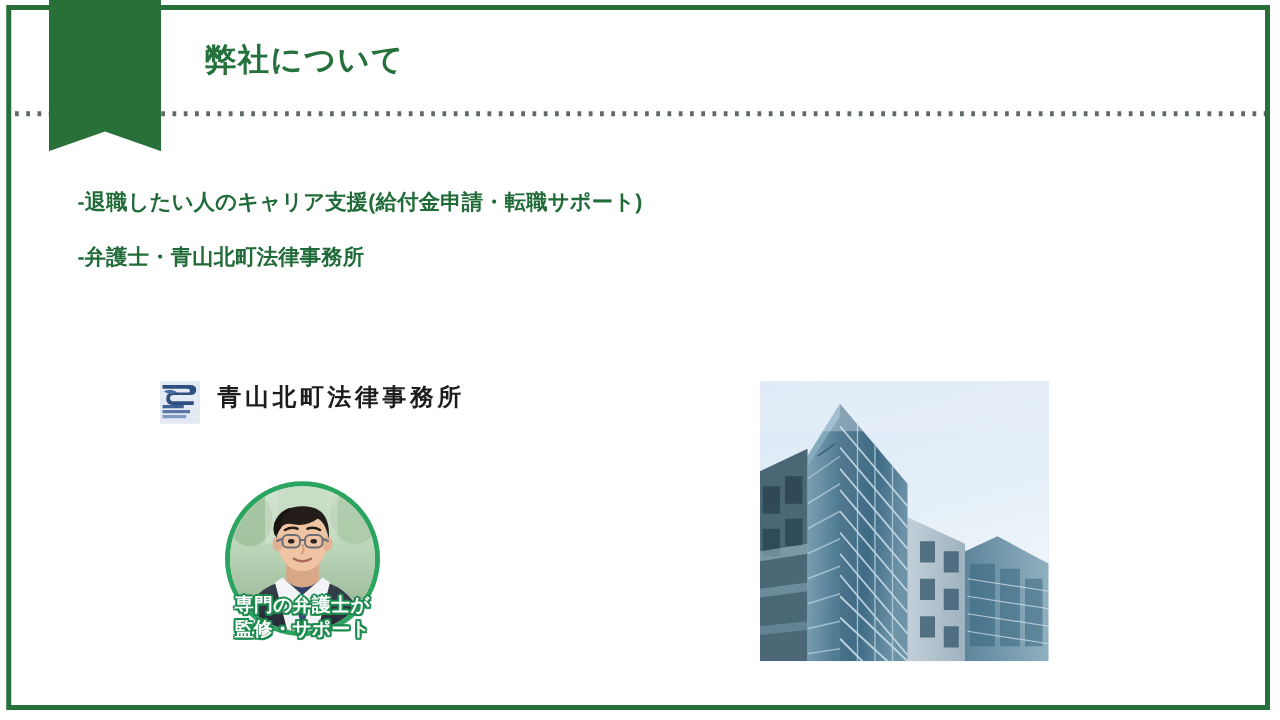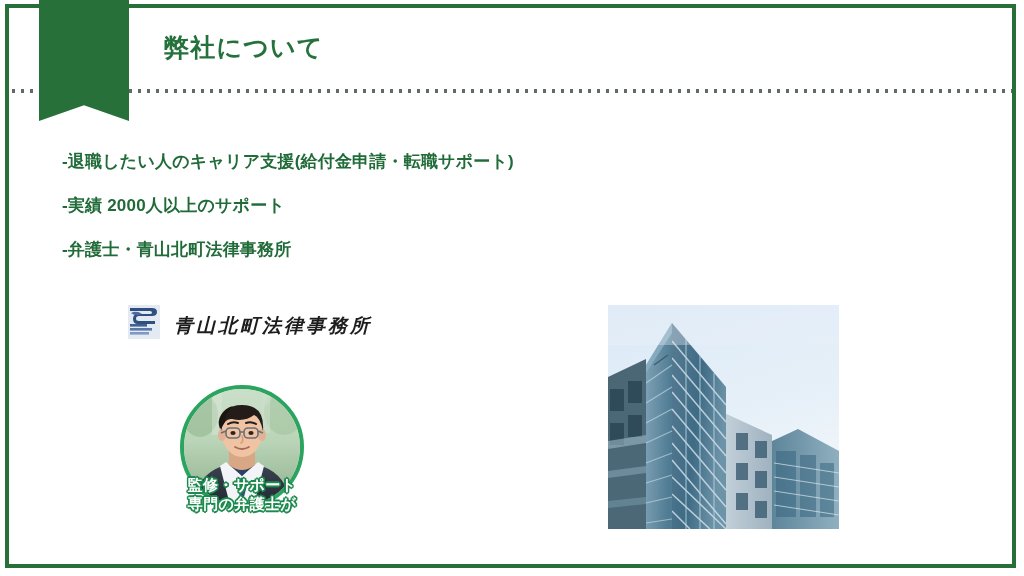--- a/index.html
+++ b/index.html
@@ -82,22 +82,21 @@
     line-height: 44px;
     white-space: nowrap;
   }
 
   
   .firm-logo {
     position: absolute;
     left: 128px;
     top: 305px;
     display: flex;
-    align-items: flex-end;
-    font-style: italic;
+    align-items: flex-start;
   }
   .firm-mark {
     width: 32px;
     height: 34px;
     flex: 0 0 auto;
     position: relative;
     background: #e9edf4;
     overflow: hidden;
   }
   .firm-mark svg { display: block; }
@@ -168,21 +167,20 @@
   <div class="frame"></div>
 
   <div class="dotted-rule"></div>
 
   <div class="ribbon"></div>
 
   <div class="page-title">弊社について</div>
 
   <div class="bullets">
     <div class="bullet-line">-退職したい人のキャリア支援(給付金申請・転職サポート)</div>
-    <div class="bullet-line">-実績 2000人以上のサポート</div>
     <div class="bullet-line">-弁護士・青山北町法律事務所</div>
   </div>
 
   <div class="firm-logo">
     <div class="firm-mark">
       <svg width="32" height="34" viewBox="0 0 32 34">
         <rect x="0" y="0" width="32" height="34" fill="#e4eaf3"></rect>
         <path d="M2 3 h22 q5 0 5 4 t-5 4 h-13 q-3 0 -3 2.5 t3 2.5 h16 v3 h-17 q-5 0 -5 -5 t5 -5 h12 q2 0 2 -1.5 t-2 -1.5 h-20 z" fill="#2f4f7f"></path>
         <path d="M2 19 h17 v2.6 h-17 z" fill="#3f6196"></path>
         <path d="M2 23 h22 v2.6 h-22 z" fill="#5878ab"></path>
@@ -244,22 +242,22 @@
         <ellipse cx="67" cy="44" rx="2.6" ry="1.9" fill="#2c2320"></ellipse>
 
         <path d="M44 35 q5 -3 10 -1" stroke="#241c18" stroke-width="2" fill="none" stroke-linecap="round"></path>
         <path d="M62 34 q5 -2 10 1" stroke="#241c18" stroke-width="2" fill="none" stroke-linecap="round"></path>
 
         <path d="M58 47 q2 5 -1 7" stroke="#d09e7d" stroke-width="1.6" fill="none" stroke-linecap="round"></path>
         <path d="M51 58 q7 4 14 0" stroke="#a9685a" stroke-width="1.8" fill="none" stroke-linecap="round"></path>
       </svg>
     </div>
     <div class="portrait-caption">
+      <div>専門の弁護士が</div>
       <div>監修・サポート</div>
-      <div>専門の弁護士が</div>
     </div>
   </div>
 
   <div class="building-photo">
     <svg width="231" height="224" viewBox="0 0 231 224">
       <defs>
         <linearGradient id="skyGrad" x1="0" y1="0" x2="0.3" y2="1">
           <stop offset="0%" stop-color="#dbe9f6"></stop>
           <stop offset="60%" stop-color="#e6f0f8"></stop>
           <stop offset="100%" stop-color="#f2f7fb"></stop>

